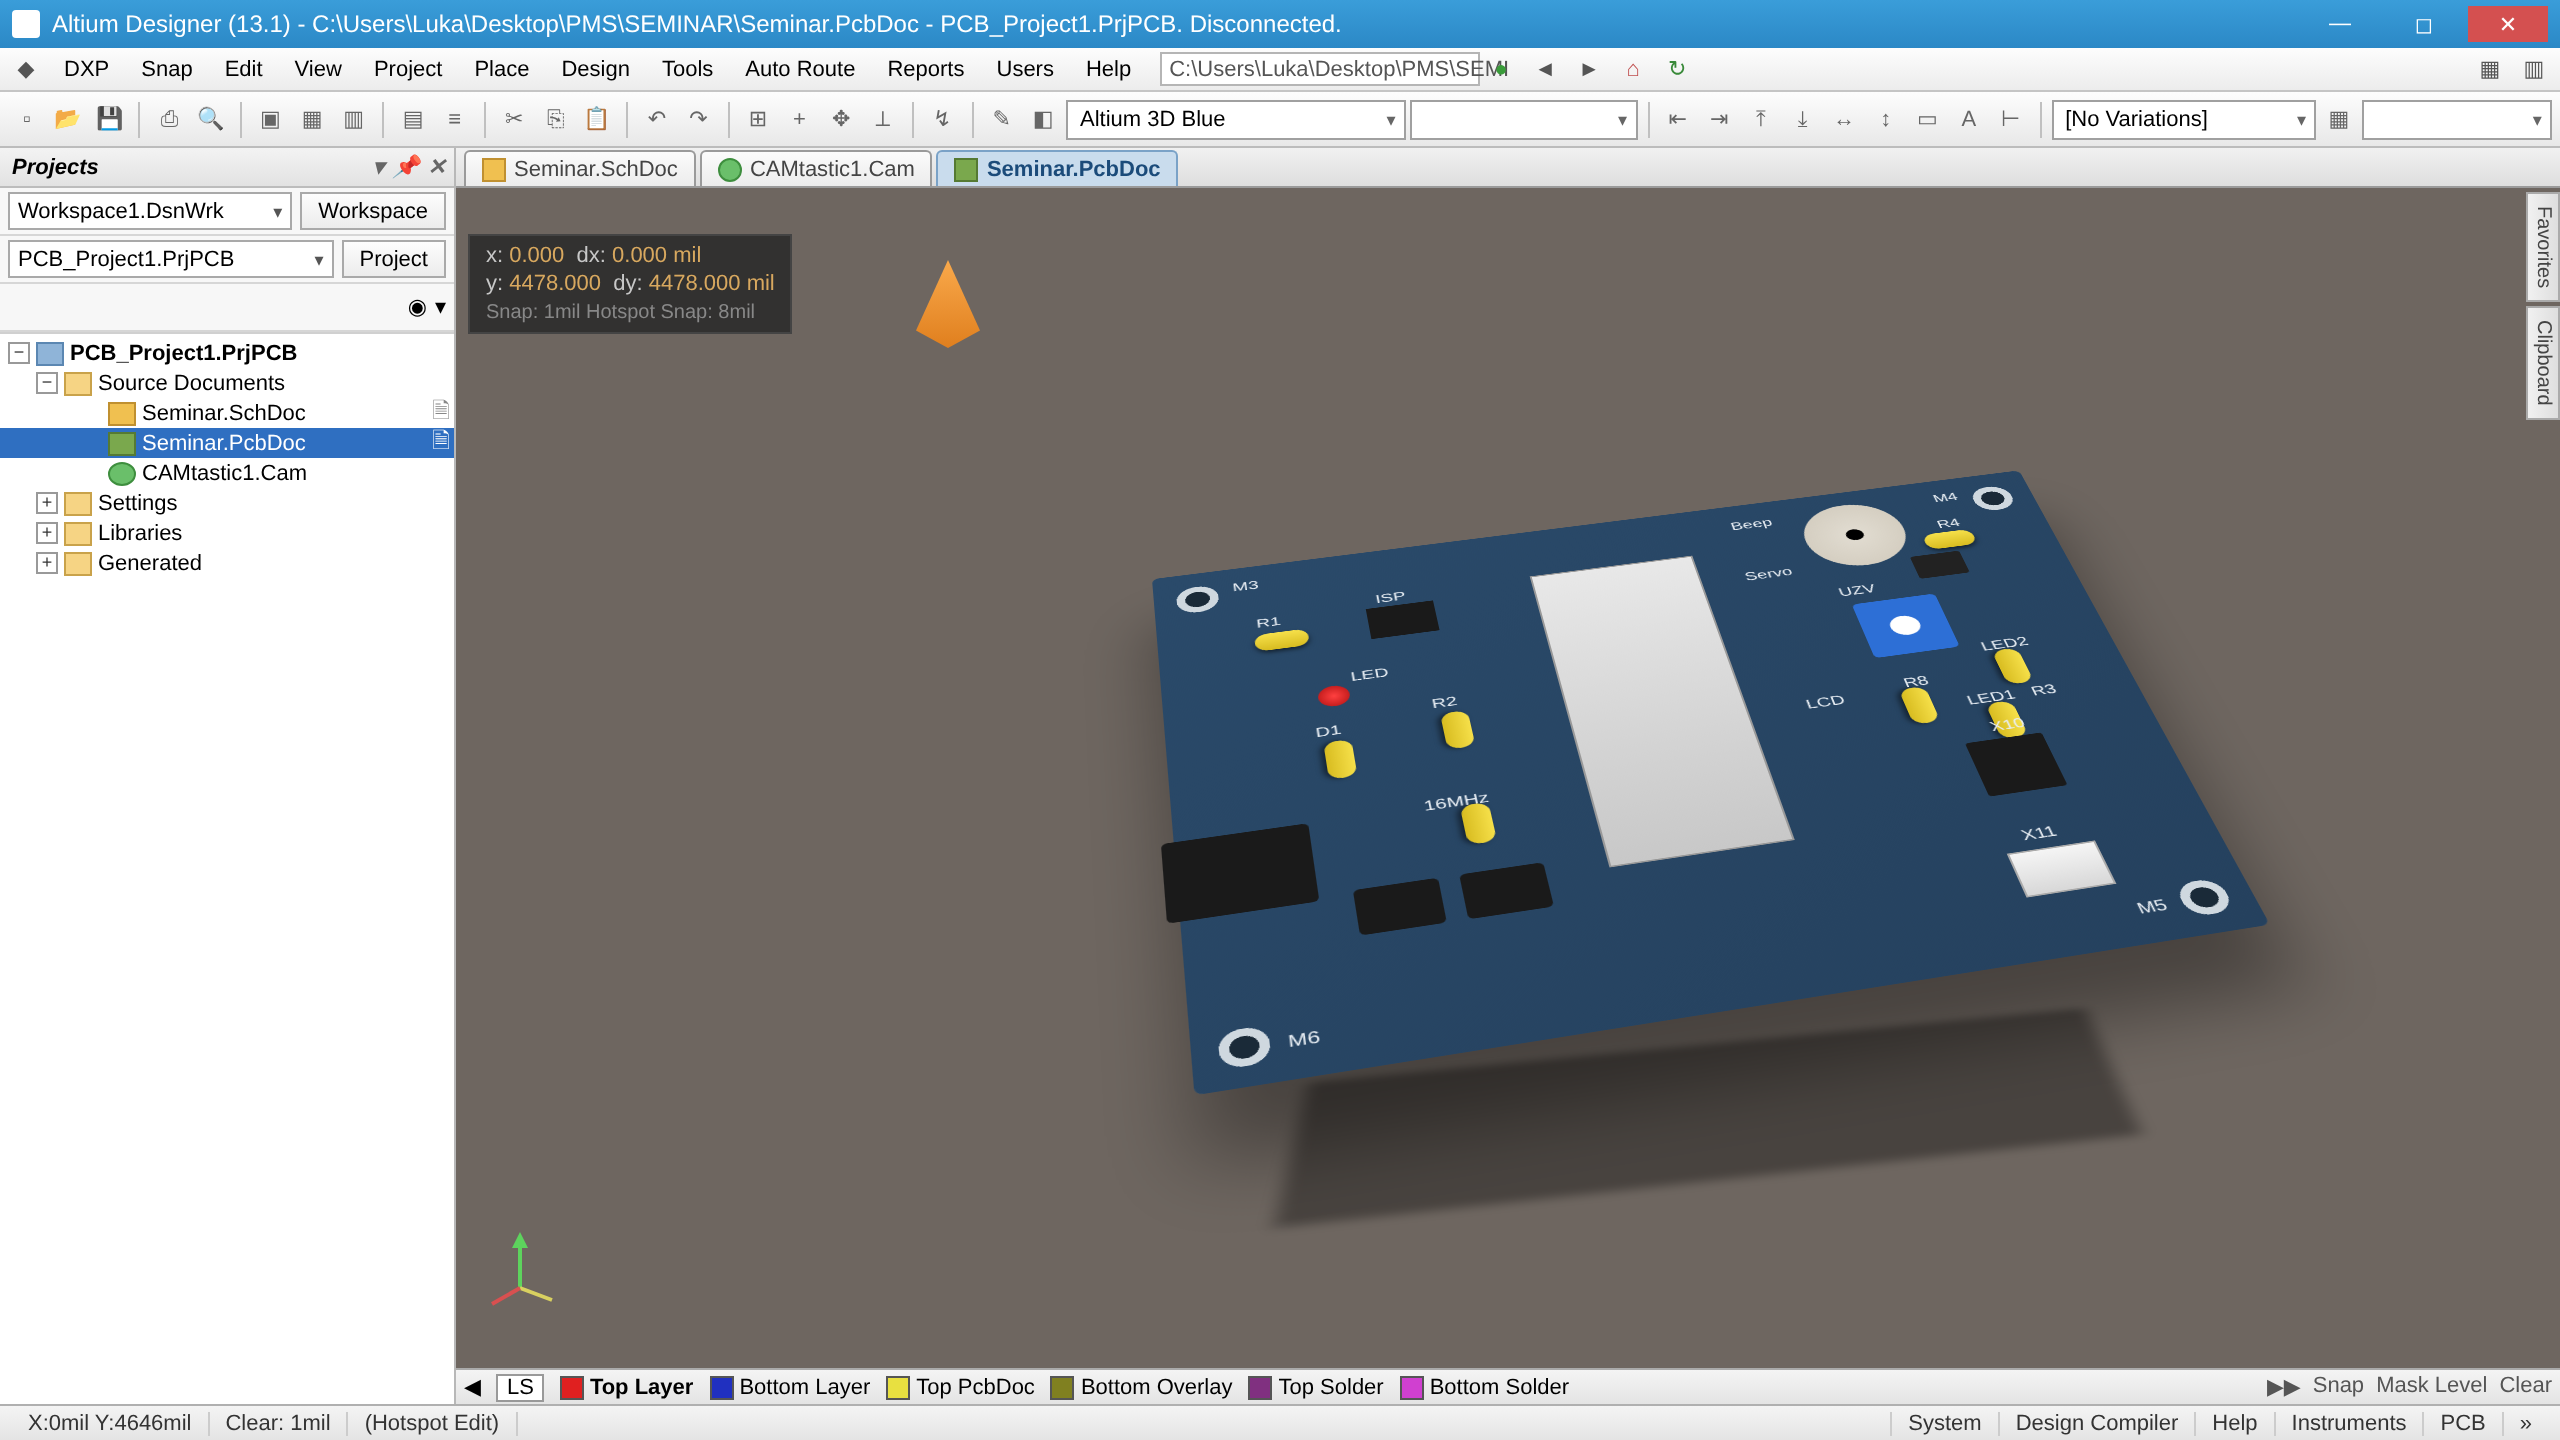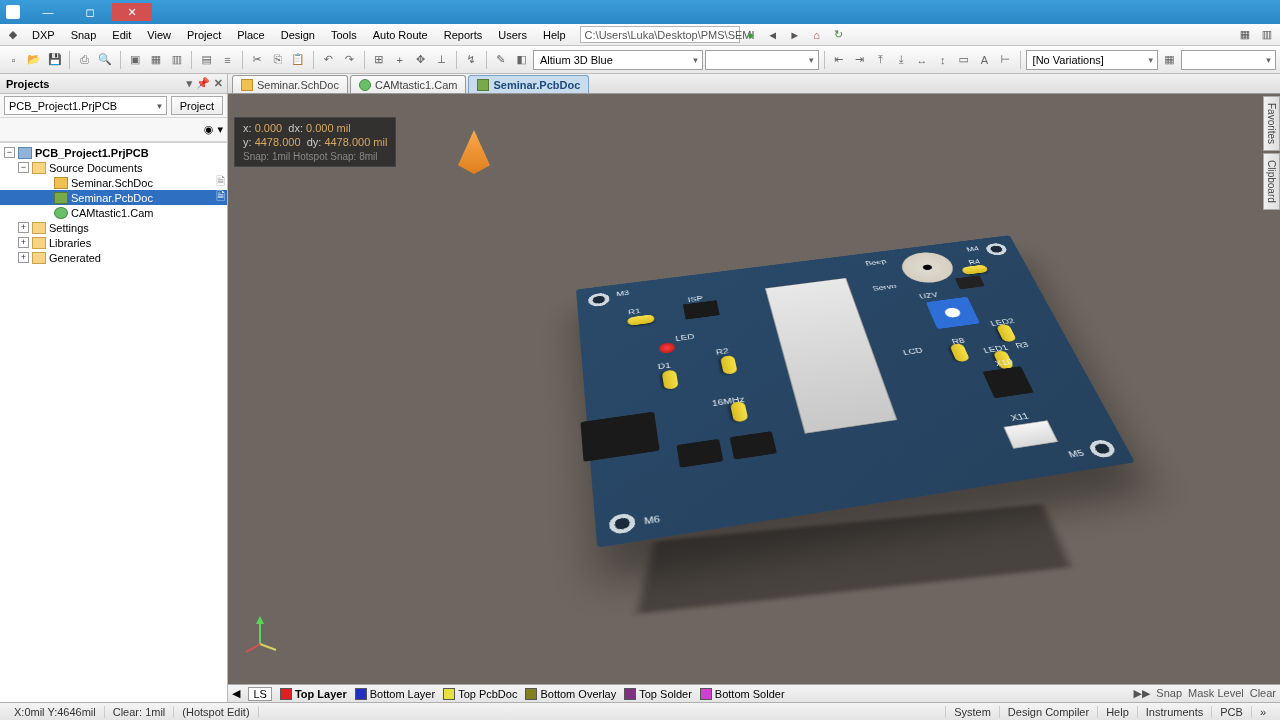--- a/index.html
+++ b/index.html
@@ -23,21 +23,21 @@
 .toolbar .tbtn { width:20px; height:20px; display:inline-flex; align-items:center; justify-content:center; color:#666; border:1px solid transparent; border-radius:2px;}
 .toolbar .sep { width:1px; height:18px; background:#c0c0c0; margin:0 3px; }
 .toolbar .combo { border:1px solid #a0a0a0; background:#fff; height:20px; padding:0 18px 0 6px; display:flex; align-items:center; position:relative; }
 .toolbar .combo::after { content:"▾"; position:absolute; right:4px; color:#666; font-size:9px;}
 
 
 .mainrow { position:absolute; top:74px; left:0; right:0; bottom:18px; display:flex; }
 
 
 .projpanel { width:228px; background:#f7f7f7; border-right:1px solid #b8b8b8; display:flex; flex-direction:column; }
-.panelhdr { height:20px; background:linear-gradient(#f3f3f3,#e2e2e2); border-bottom:1px solid #bcbcbc; display:flex; align-items:center; padding:0 6px; font-weight:bold; position:relative;}
+.panelhdr { height:20px; background:linear-gradient(#f3f3f3,#e2e2e2); border-bottom:1px solid #bcbcbc; display:flex; align-items:center; padding:0 6px; font-weight:bold; position:relative;font-style:italic;}
 .panelhdr .ctl { position:absolute; right:4px; display:flex; gap:4px; color:#666;}
 .panelrow { height:24px; border-bottom:1px solid #d6d6d6; display:flex; align-items:center; padding:0 4px; gap:4px; }
 .panelrow .drop { flex:1; border:1px solid #a9a9a9; background:#fff; height:19px; padding:0 4px; display:flex; align-items:center; position:relative;}
 .panelrow .drop::after { content:"▾"; position:absolute; right:4px; font-size:9px; color:#555;}
 .panelrow .btn { border:1px solid #a9a9a9; background:linear-gradient(#fdfdfd,#ececec); height:19px; padding:0 8px; display:flex; align-items:center;}
 .panelrow label { display:flex; align-items:center; gap:3px;margin-top:38px; }
 .tree { flex:1; background:#fff; border-top:1px solid #d0d0d0; overflow:auto; padding:2px 0;}
 .treeitem { display:flex; align-items:center; height:15px; padding:0 2px; white-space:nowrap;}
 .treeitem.sel { background:#2f6fc1; color:#fff; }
 .treeitem .exp { width:11px; height:11px; border:1px solid #999; background:#fff; margin-right:3px; display:inline-flex; align-items:center; justify-content:center; font-size:9px; line-height:1; color:#333;}
@@ -94,20 +94,21 @@
 .board .usb { position:absolute; width:44px; height:30px; background:linear-gradient(#f5f5f5,#d8d8d8); border:1px solid #aaa;}
 .board .bigconn { position:absolute; background:#1a1a1a; border-radius:3px;}
 .shadow { position:absolute; left:120px; top:330px; width:420px; height:140px; background:rgba(0,0,0,0.35); transform:rotateX(70deg) rotateZ(-12deg) skewX(-10deg); filter:blur(4px);}
 .cursor3d { position:absolute; left:230px; top:36px; width:32px; height:44px; background:linear-gradient(#f9a94b,#e07f1e); clip-path:polygon(50% 0,100% 80%,50% 100%,0 80%);}
 </style>
 </head>
 <body>
 
 <div class="titlebar">
   <span class="logo"></span>
+  <span class="title-text">Altium Designer (13.1) - C:\Users\Luka\Desktop\PMS\SEMINAR\Seminar.PcbDoc - PCB_Project1.PrjPCB. Disconnected.</span>
   <span class="winbtn">—</span>
   <span class="winbtn">◻</span>
   <span class="winbtn close">✕</span>
 </div>
 
 <div class="menubar">
   <span class="iconbtn">◆</span>
   <span class="mitem">DXP</span>
   <span class="mitem">Snap</span>
   <span class="mitem">Edit</span>
@@ -190,20 +191,26 @@
     <div class="panelhdr">
       <span>Projects</span>
       <span class="ctl">
           <span>▾</span>
           <span>📌</span>
           <span>✕</span>
         </span>
     </div>
     <div class="panelrow">
       <div class="drop">
+          <span>Workspace1.DsnWrk</span>
+        </div>
+      <div class="btn">Workspace</div>
+    </div>
+    <div class="panelrow">
+      <div class="drop">
           <span>PCB_Project1.PrjPCB</span>
         </div>
       <div class="btn">Project</div>
     </div>
     <div class="panelrow">
       <label>
           <input type="radio" checked="" style=""> 
           <span>File View</span>
         </label>
       <label style="margin-left:8px">

